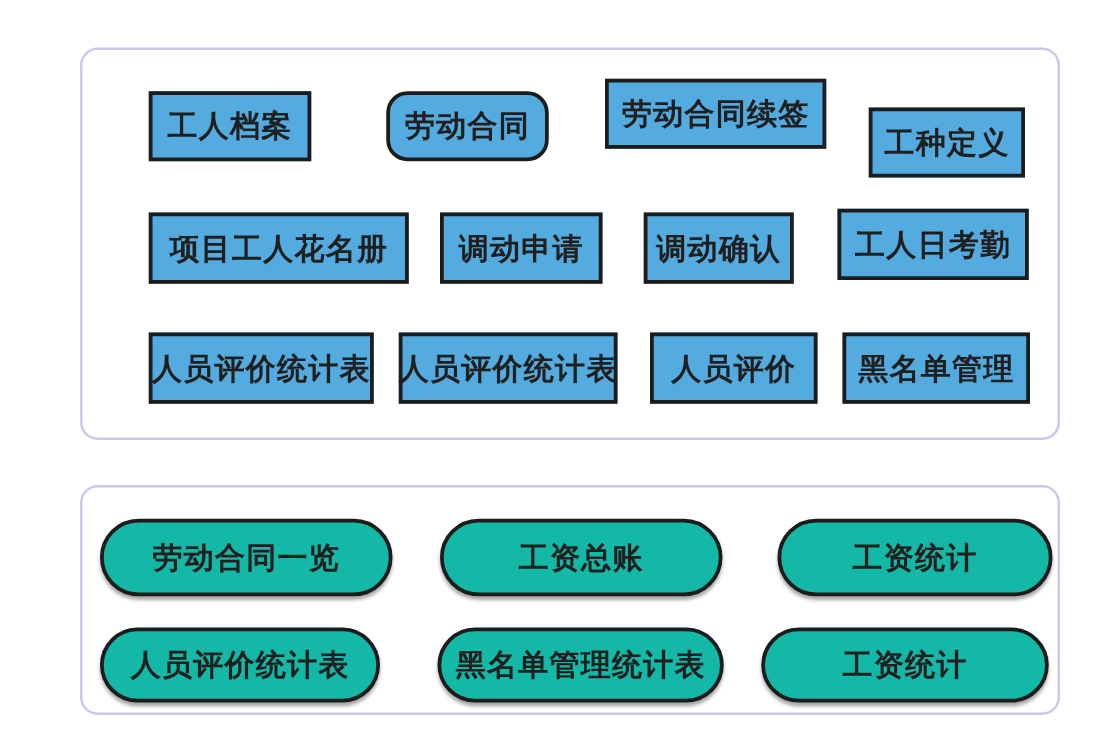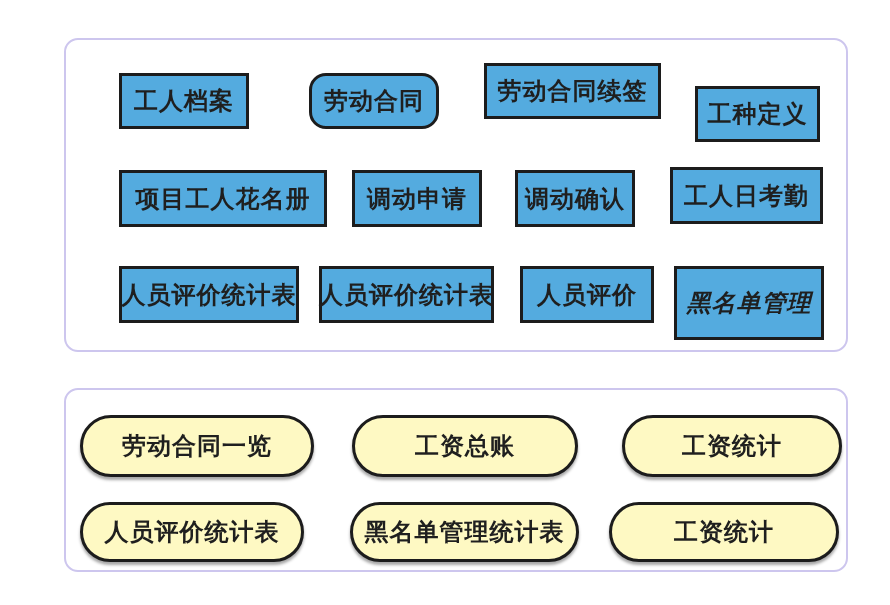--- a/index.html
+++ b/index.html
@@ -41,21 +41,21 @@
     color: #1f1f1f;
     letter-spacing: 1px;
     cursor: pointer;
     white-space: nowrap;
   }
   .btn-blue {
     background: #54abdf;
     border: 3px solid #1c1c1c;
   }
   .btn-pill {
-    background: #fef9c3;
+    background: #14b8a6;
     border: 3px solid #1c1c1c;
     border-radius: 32px;
     box-shadow: 0 3px 3px rgba(0,0,0,0.35);
   }
 </style>
 </head>
 <body>
 
 <div class="stage">
 
@@ -66,21 +66,21 @@
     <div class="btn btn-blue" style="left:629px; top:33px;  width:125px; height:56px;margin-top:13px;">工种定义</div>
 
     <div class="btn btn-blue" style="left:53px;  top:130px; width:208px; height:57px;">项目工人花名册</div>
     <div class="btn btn-blue" style="left:286px; top:130px; width:130px; height:57px;">调动申请</div>
     <div class="btn btn-blue" style="left:449px; top:130px; width:120px; height:57px;">调动确认</div>
     <div class="btn btn-blue" style="left:604px; top:127px; width:153px; height:57px;">工人日考勤</div>
 
     <div class="btn btn-blue" style="left:53px;  top:226px; width:180px; height:57px;">人员评价统计表</div>
     <div class="btn btn-blue" style="left:253px; top:226px; width:175px; height:57px;">人员评价统计表</div>
     <div class="btn btn-blue" style="left:454px; top:226px; width:134px; height:57px;">人员评价</div>
-    <div class="btn btn-blue" style="left:608px; top:226px; width:150px; height:74px;font-style:italic;">黑名单管理</div>
+    <div class="btn btn-blue" style="left:608px; top:226px; width:150px; height:57px;">黑名单管理</div>
   </div>
 
   <div class="panel panel-bottom">
     <div class="btn btn-pill" style="left:14px;  top:25px;  width:234px; height:62px;">劳动合同一览</div>
     <div class="btn btn-pill" style="left:286px; top:25px;  width:226px; height:62px;">工资总账</div>
     <div class="btn btn-pill" style="left:556px; top:25px;  width:220px; height:62px;">工资统计</div>
 
     <div class="btn btn-pill" style="left:14px;  top:112px; width:224px; height:60px;">人员评价统计表</div>
     <div class="btn btn-pill" style="left:284px; top:112px; width:229px; height:60px;">黑名单管理统计表</div>
     <div class="btn btn-pill" style="left:543px; top:112px; width:230px; height:60px;">工资统计</div>

